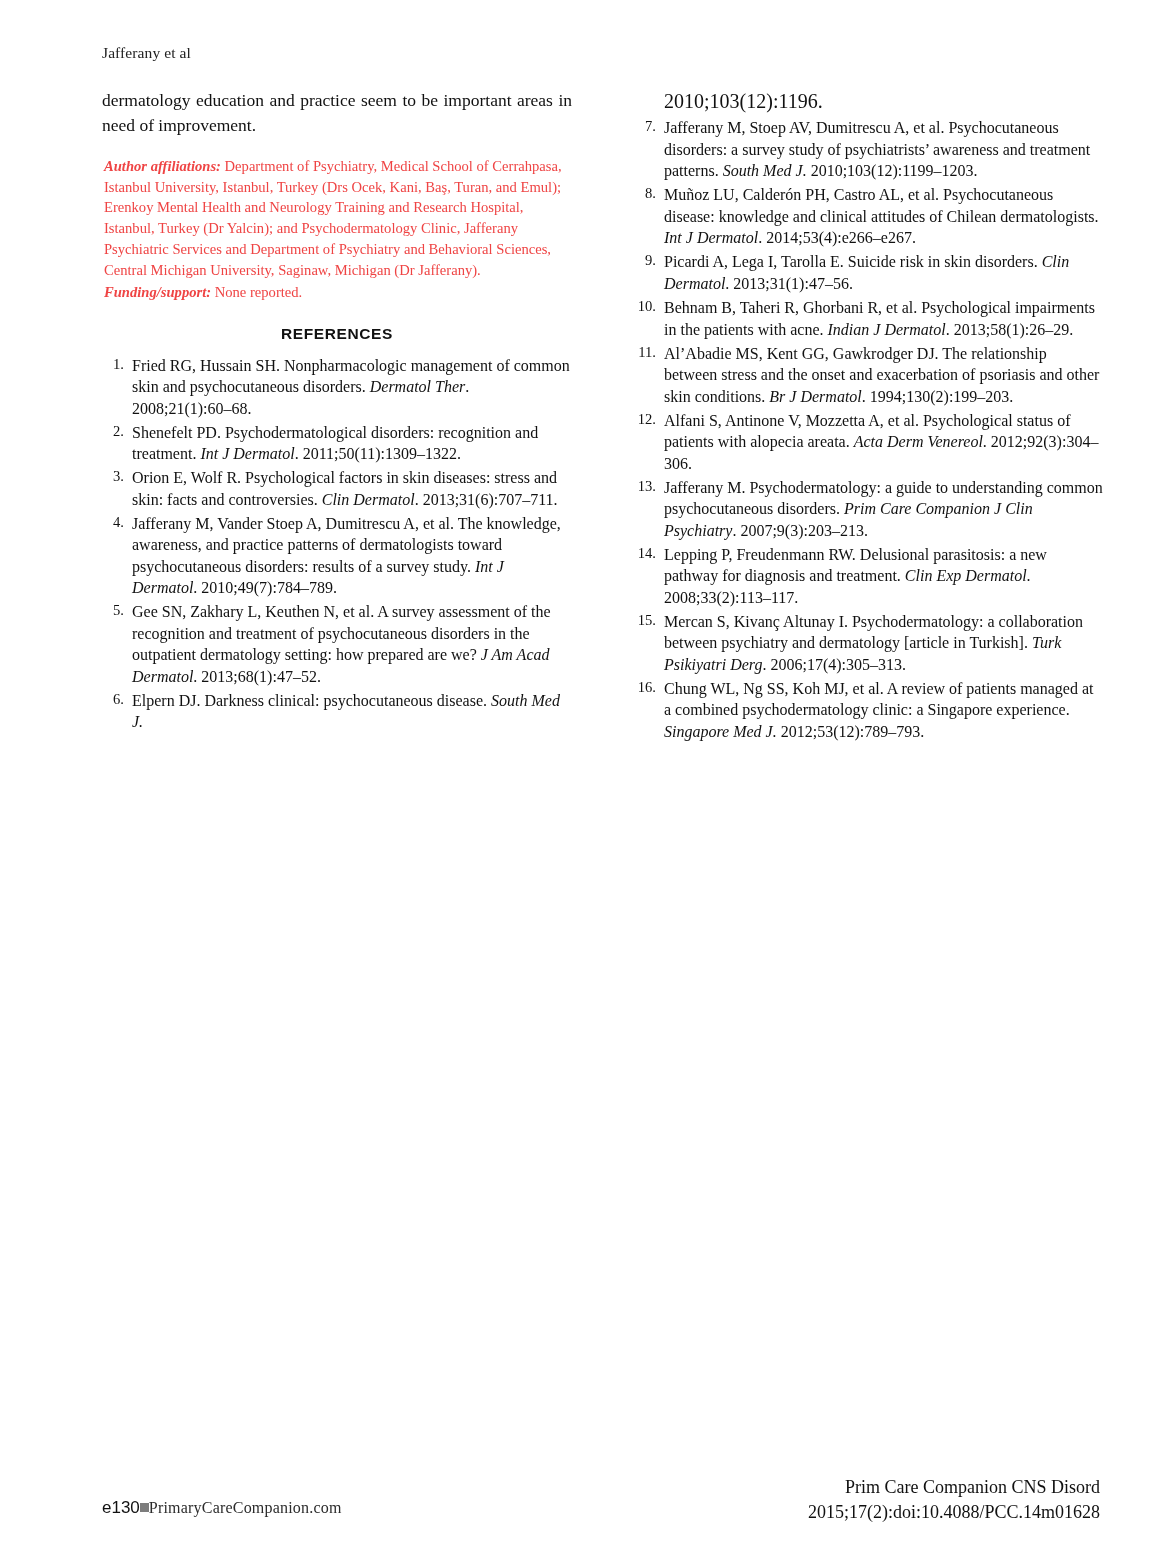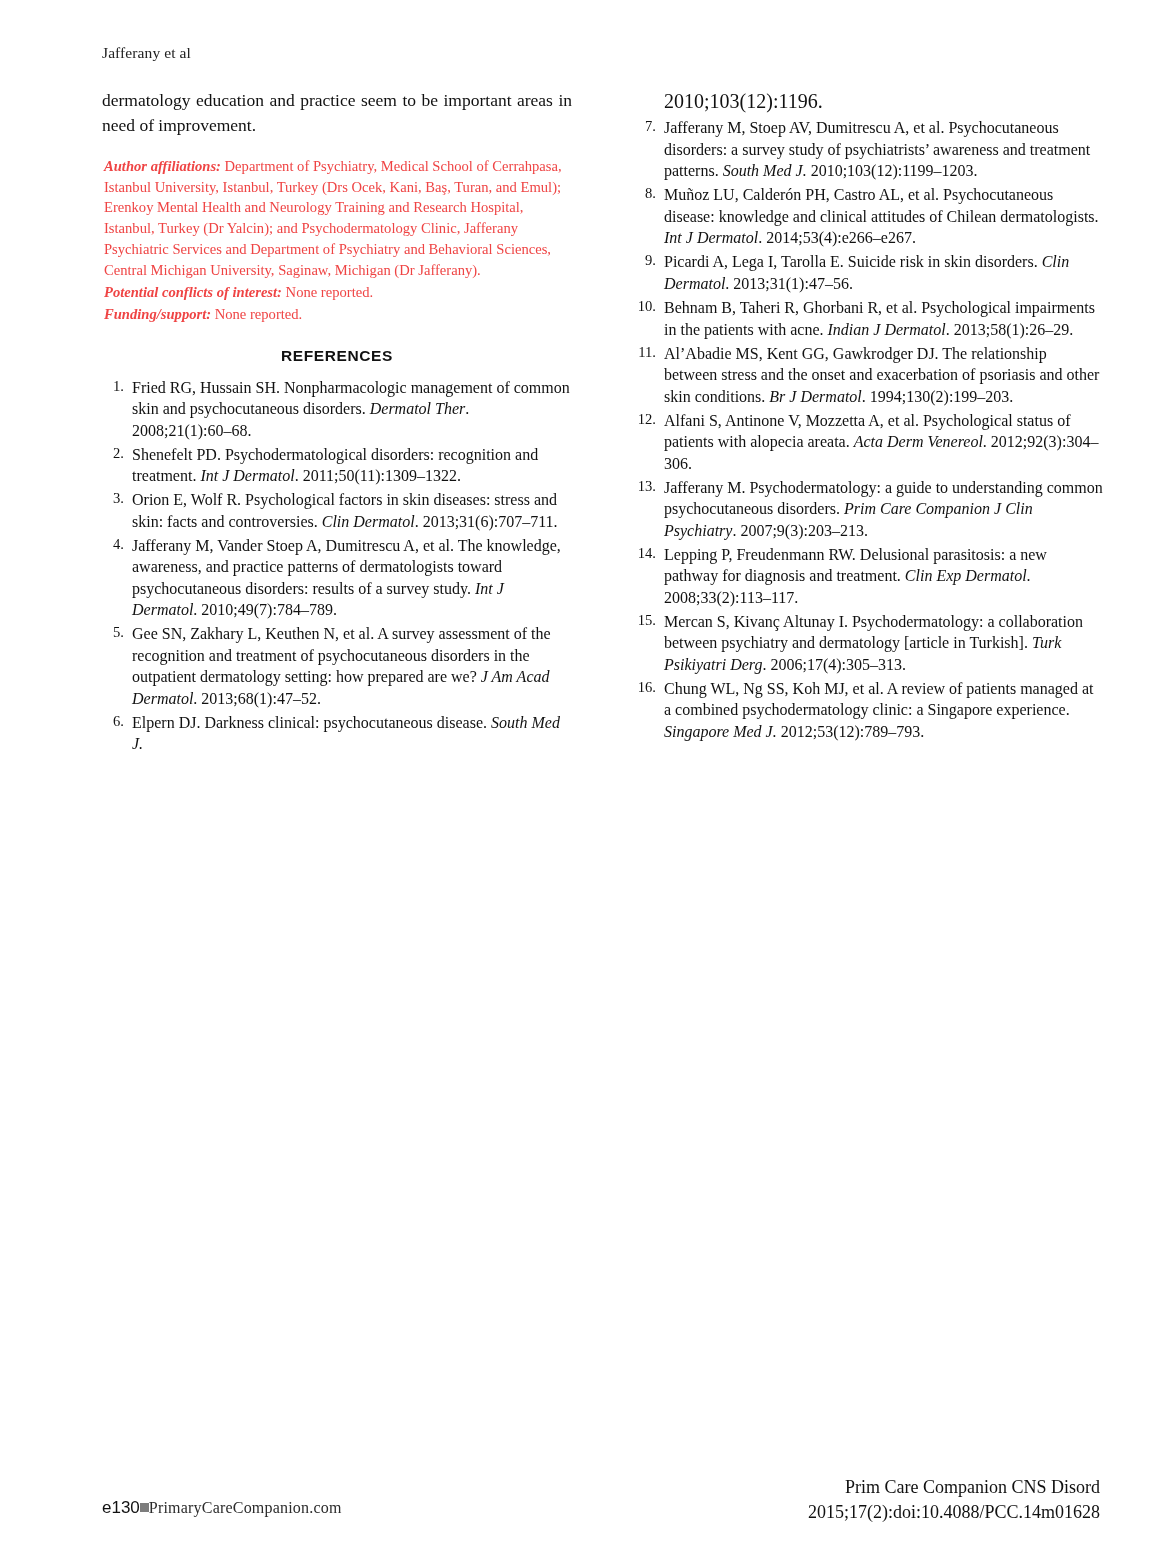--- a/index.html
+++ b/index.html
@@ -155,21 +155,20 @@
 <div class="page">
 
   <div class="running-head">Jafferany et al</div>
 
   <div class="col col-left">
 
     <p class="lead">dermatology education and practice seem to be important areas in need of improvement.</p>
 
     <div class="affil">
       <p><span class="bi">Author affiliations:</span><span> Department of Psychiatry, Medical School of Cerrahpasa, Istanbul University, Istanbul, Turkey (Drs Ocek, Kani, Baş, Turan, and Emul); Erenkoy Mental Health and Neurology Training and Research Hospital, Istanbul, Turkey (Dr Yalcin); and Psychodermatology Clinic, Jafferany Psychiatric Services and Department of Psychiatry and Behavioral Sciences, Central Michigan University, Saginaw, Michigan (Dr Jafferany).</span></p>
-      <p><span class="bi">Potential conflicts of interest:</span><span> None reported.</span></p>
       <p><span class="bi">Funding/support:</span><span> None reported.</span></p>
     </div>
 
     <div class="refs-title">REFERENCES</div>
 
     <ol class="reflist">
       <li><span>Fried RG, Hussain SH. Nonpharmacologic management of common skin and psychocutaneous disorders. </span><i>Dermatol Ther</i><span>. 2008;21(1):60–68.</span></li>
       <li><span>Shenefelt PD. Psychodermatological disorders: recognition and treatment. </span><i>Int J Dermatol</i><span>. 2011;50(11):1309–1322.</span></li>
       <li><span>Orion E, Wolf R. Psychological factors in skin diseases: stress and skin: facts and controversies. </span><i>Clin Dermatol</i><span>. 2013;31(6):707–711.</span></li>
       <li><span>Jafferany M, Vander Stoep A, Dumitrescu A, et al. The knowledge, awareness, and practice patterns of dermatologists toward psychocutaneous disorders: results of a survey study. </span><i>Int J Dermatol</i><span>. 2010;49(7):784–789.</span></li>

